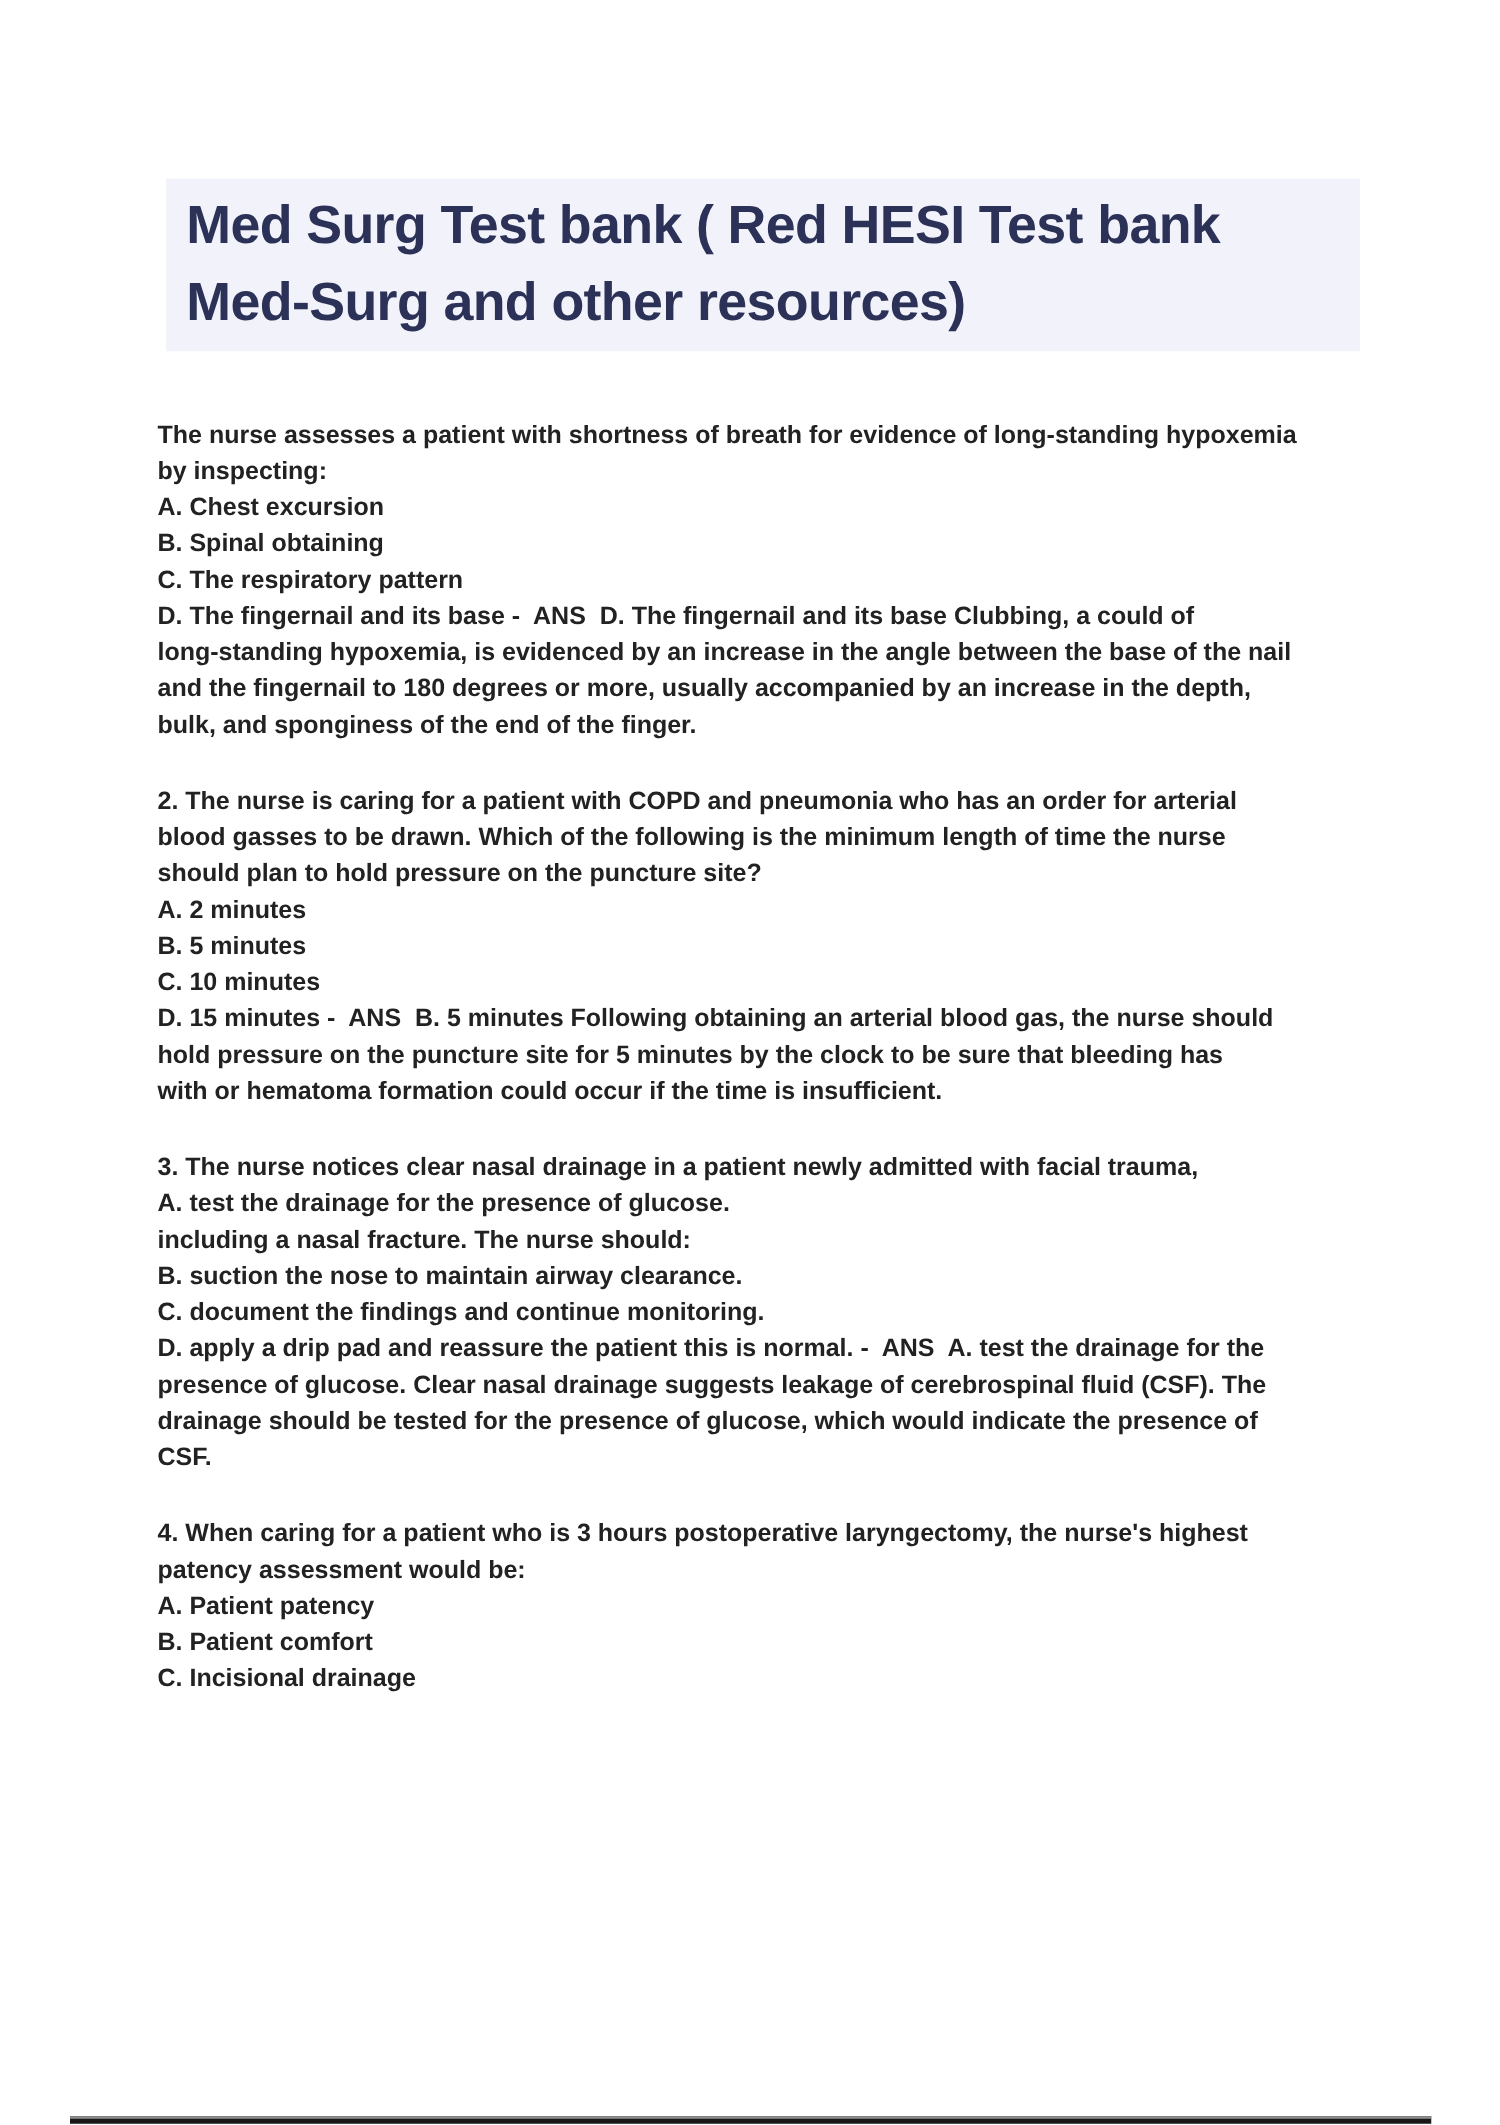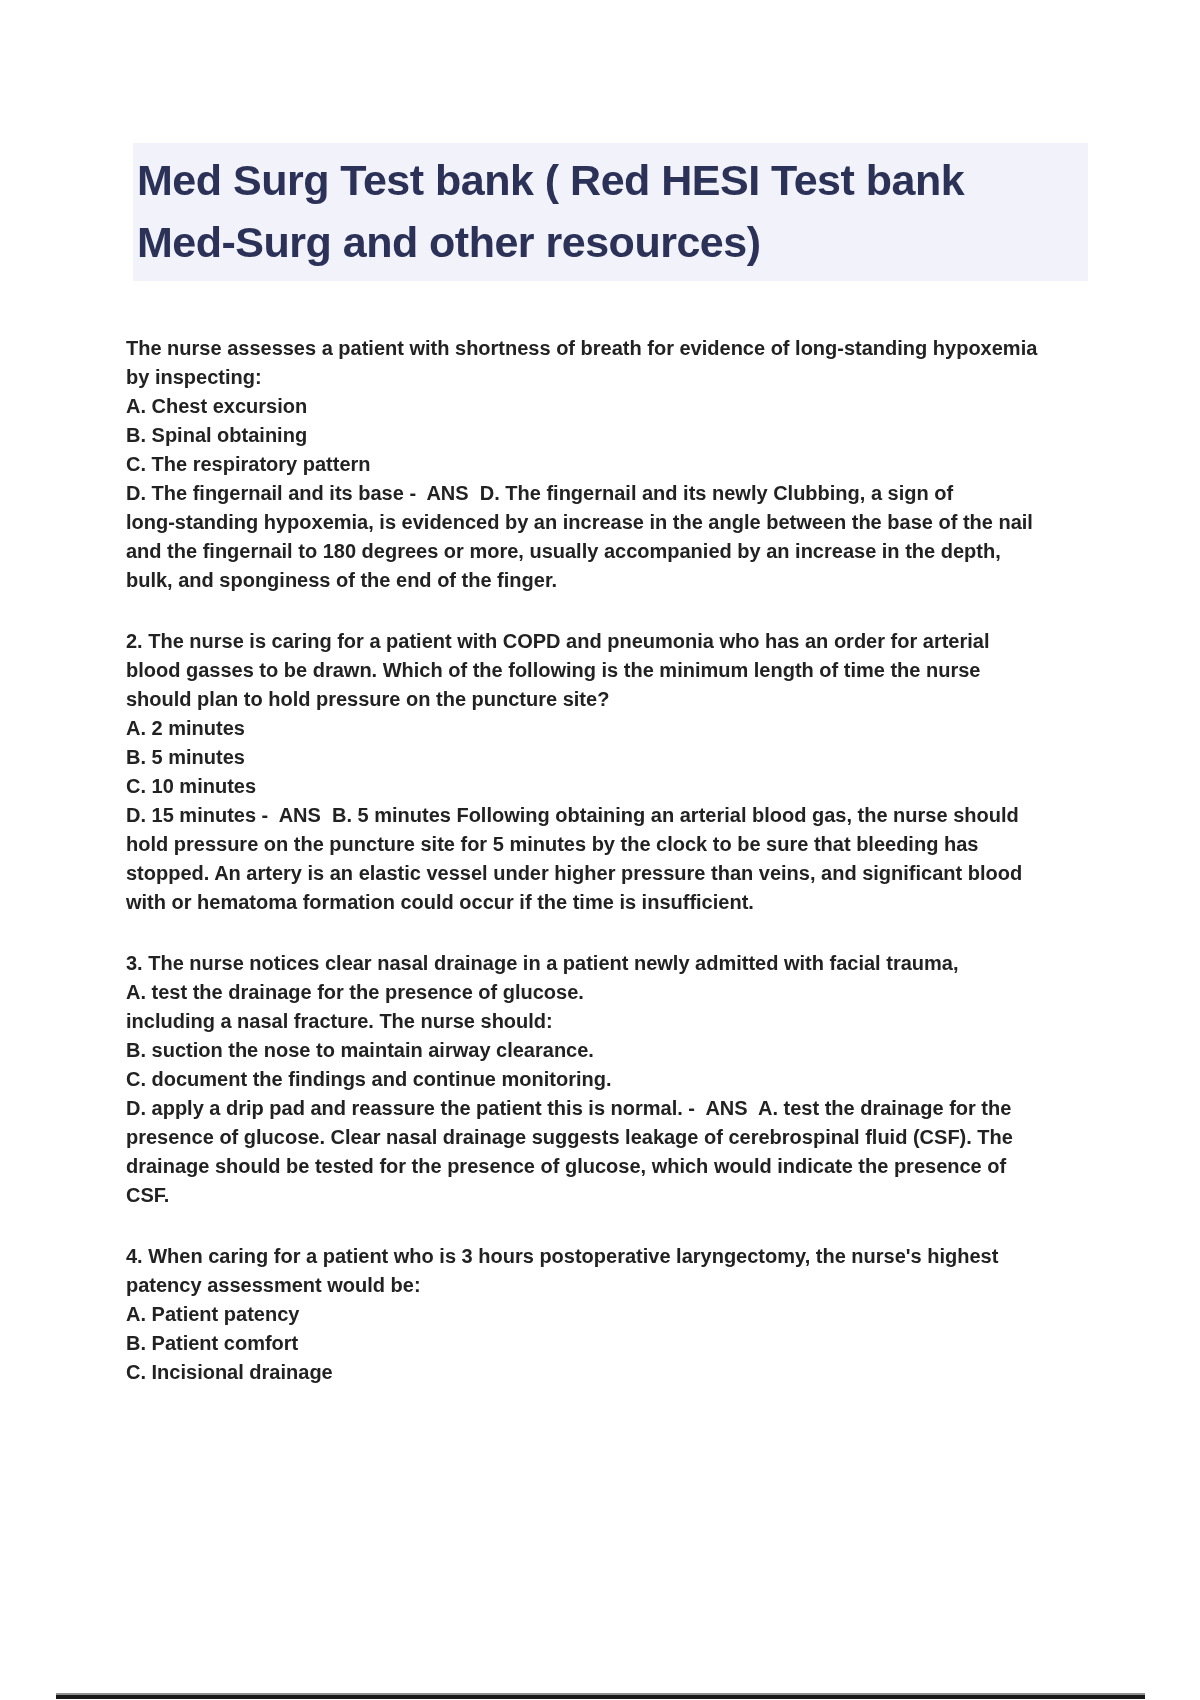--- a/index.html
+++ b/index.html
@@ -12,21 +12,21 @@
   .page {
     position: relative;
     width: 1200px; height: 1700px;
     background: var(--page-bg, #ffffff);
   }
   .title-block {
     position: absolute;
     left: 133px; top: 143px;
     width: 955px;
     background: var(--title-highlight, #f1f2fa);
-    padding: 6px 20px 8px 4px;
+    padding: 6px 20px 8px 16px;
   }
   .title-line {
     font-size: 43px;
     font-weight: bold;
     line-height: 62px;
     letter-spacing: -0.5px;
     color: var(--title-text, #2b3157);
     white-space: pre;
   }
   .body-block {
@@ -61,35 +61,34 @@
     <div class="title-line">Med-Surg and other resources)</div>
   </div>
 
   <main class="body-block" id="body-block">
       <div class="question">
         <div class="line">The nurse assesses a patient with shortness of breath for evidence of long-standing hypoxemia</div>
         <div class="line">by inspecting:</div>
         <div class="line">A. Chest excursion</div>
         <div class="line">B. Spinal obtaining</div>
         <div class="line">C. The respiratory pattern</div>
-        <div class="line">D. The fingernail and its base -  ANS  D. The fingernail and its newly Clubbing, a sign of</div>
+        <div class="line">D. The fingernail and its base -  ANS  D. The fingernail and its base Clubbing, a could of</div>
         <div class="line">long-standing hypoxemia, is evidenced by an increase in the angle between the base of the nail</div>
         <div class="line">and the fingernail to 180 degrees or more, usually accompanied by an increase in the depth,</div>
         <div class="line">bulk, and sponginess of the end of the finger.</div>
       </div>
       <div class="question">
         <div class="line">2. The nurse is caring for a patient with COPD and pneumonia who has an order for arterial</div>
         <div class="line">blood gasses to be drawn. Which of the following is the minimum length of time the nurse</div>
         <div class="line">should plan to hold pressure on the puncture site?</div>
         <div class="line">A. 2 minutes</div>
         <div class="line">B. 5 minutes</div>
         <div class="line">C. 10 minutes</div>
         <div class="line">D. 15 minutes -  ANS  B. 5 minutes Following obtaining an arterial blood gas, the nurse should</div>
         <div class="line">hold pressure on the puncture site for 5 minutes by the clock to be sure that bleeding has</div>
-        <div class="line">stopped. An artery is an elastic vessel under higher pressure than veins, and significant blood</div>
         <div class="line">with or hematoma formation could occur if the time is insufficient.</div>
       </div>
       <div class="question">
         <div class="line">3. The nurse notices clear nasal drainage in a patient newly admitted with facial trauma,</div>
         <div class="line">A. test the drainage for the presence of glucose.</div>
         <div class="line">including a nasal fracture. The nurse should:</div>
         <div class="line">B. suction the nose to maintain airway clearance.</div>
         <div class="line">C. document the findings and continue monitoring.</div>
         <div class="line">D. apply a drip pad and reassure the patient this is normal. -  ANS  A. test the drainage for the</div>
         <div class="line">presence of glucose. Clear nasal drainage suggests leakage of cerebrospinal fluid (CSF). The</div>

